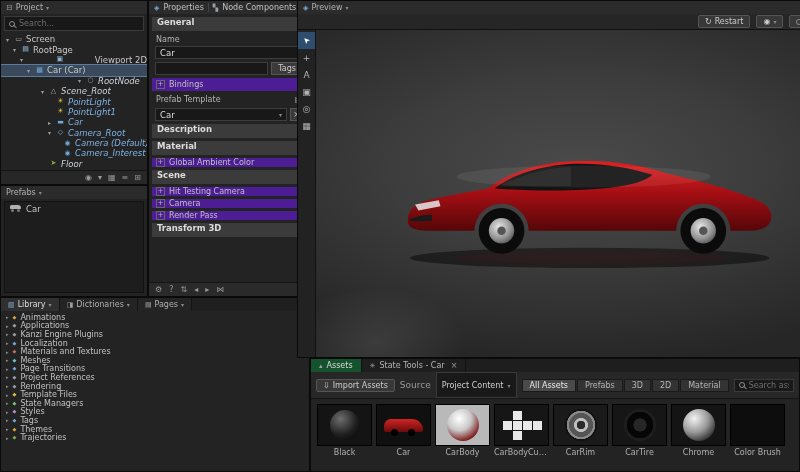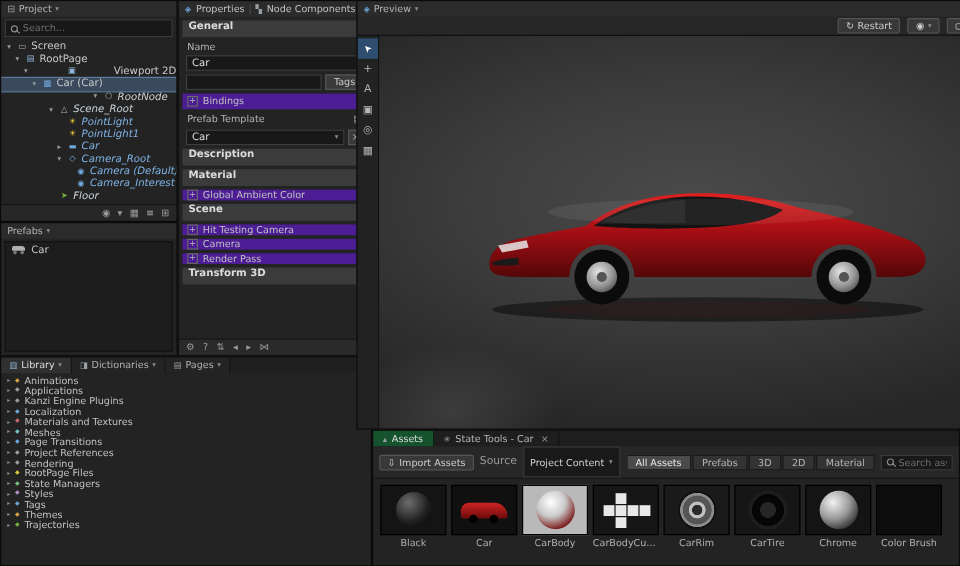--- a/index.html
+++ b/index.html
@@ -282,21 +282,21 @@
         <span>Project References</span>
       </div>
       <div class="lrow">
         <span class="chev-sm">▸</span>
         <span class="licon" style="color: rgb(154, 160, 166);"></span>
         <span>Rendering</span>
       </div>
       <div class="lrow">
         <span class="chev-sm">▸</span>
         <span class="licon" style="color: rgb(217, 196, 65);"></span>
-        <span>RootPage Files</span>
+        <span>Template Files</span>
       </div>
       <div class="lrow">
         <span class="chev-sm">▸</span>
         <span class="licon" style="color: rgb(124, 191, 124);"></span>
         <span>State Managers</span>
       </div>
       <div class="lrow">
         <span class="chev-sm">▸</span>
         <span class="licon" style="color: rgb(183, 143, 209);"></span>
         <span>Styles</span>

